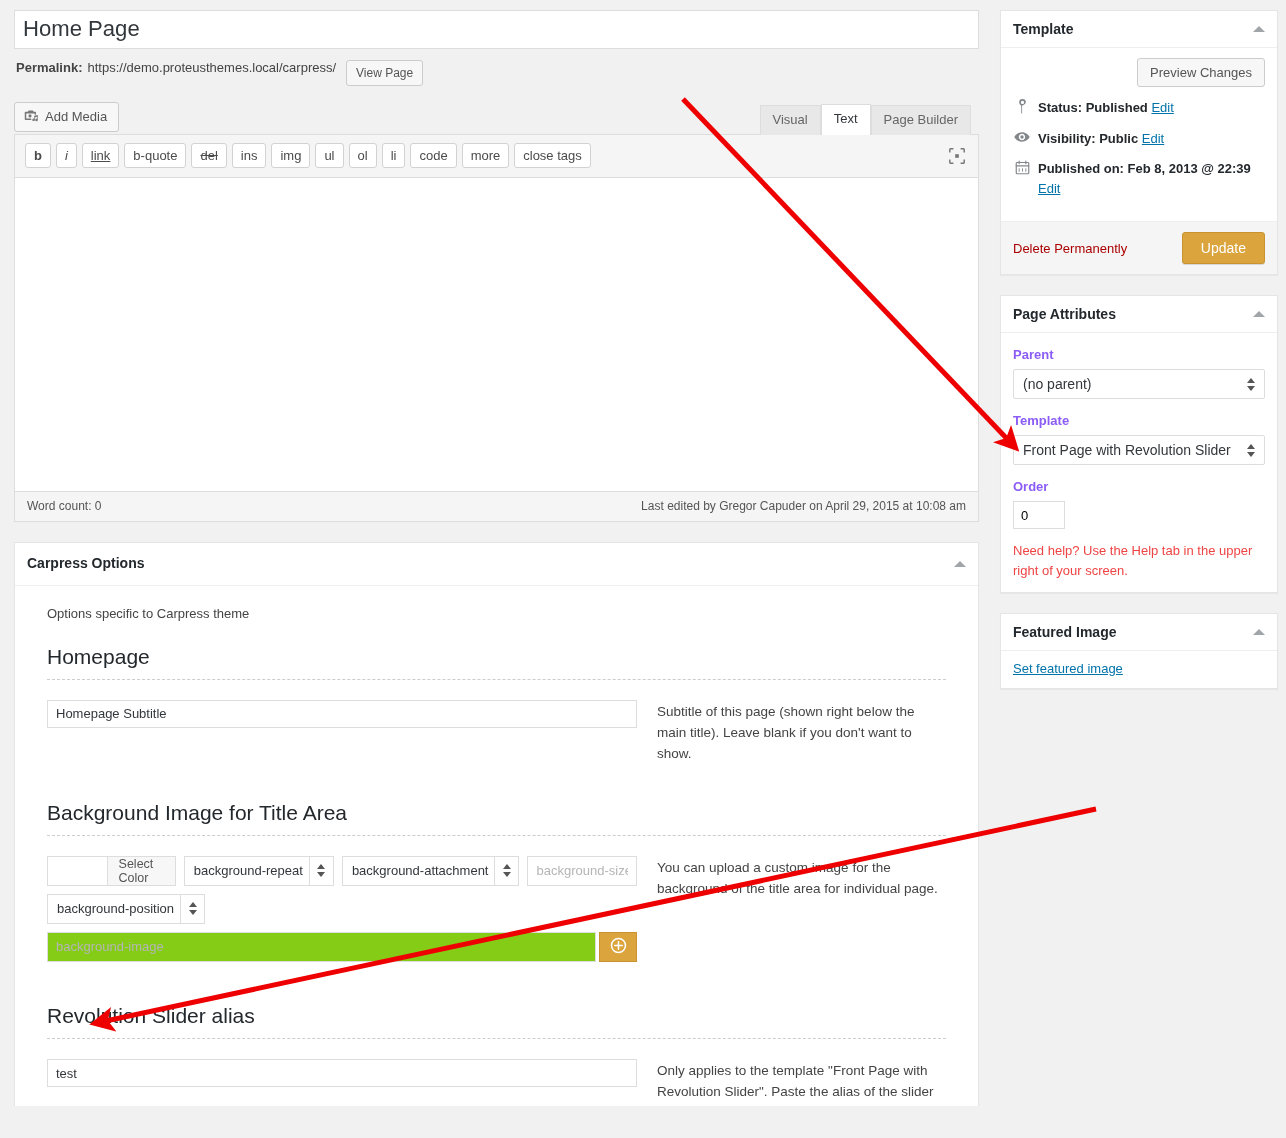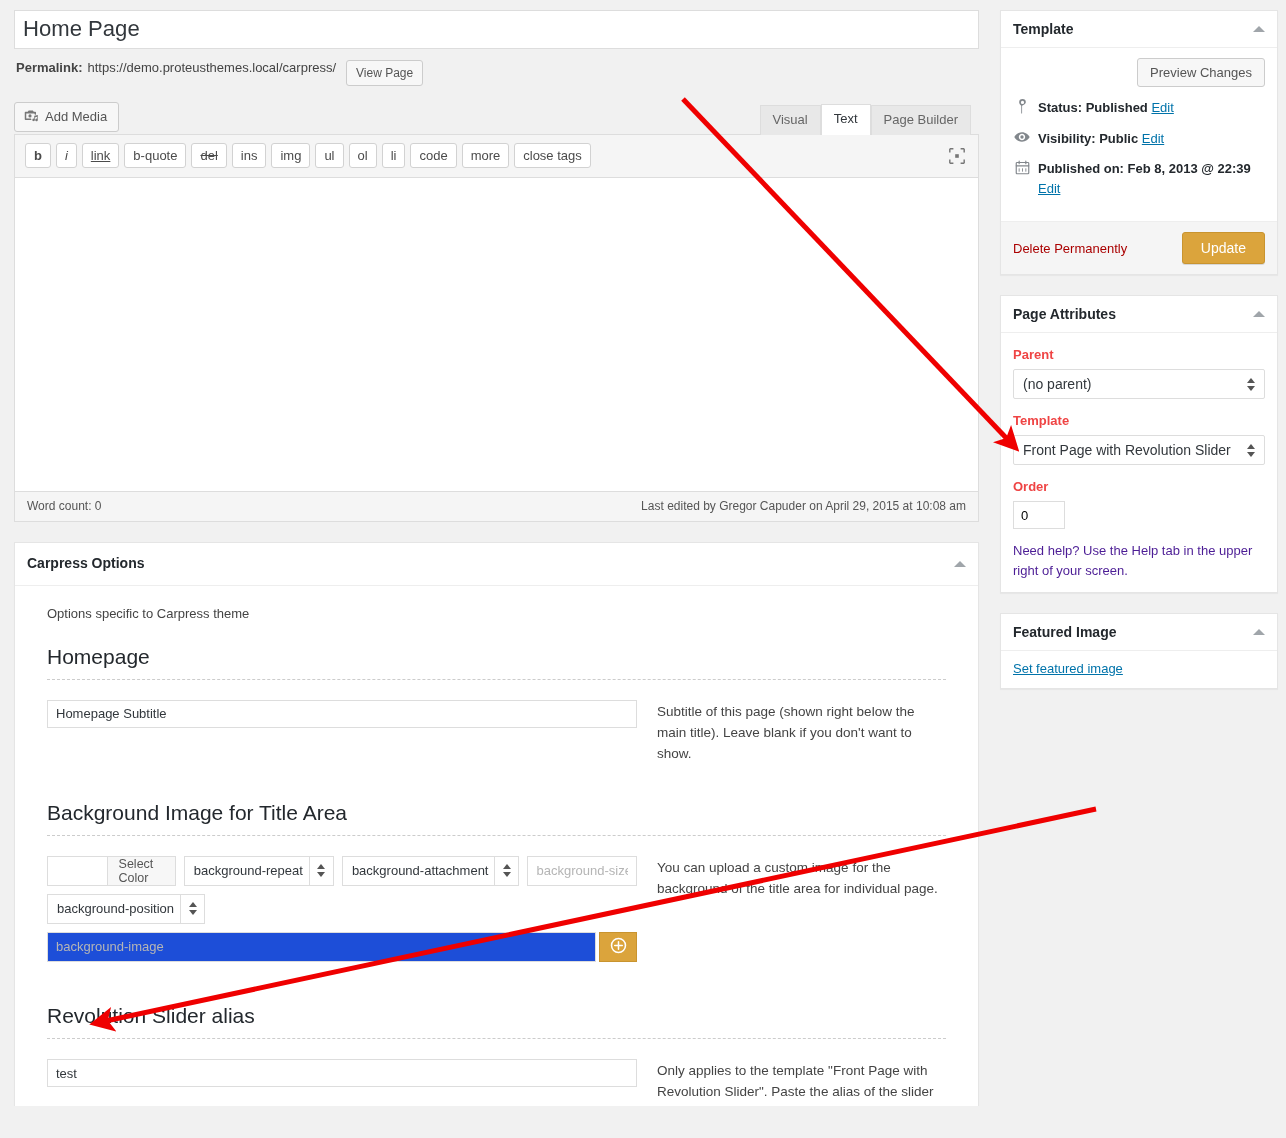--- a/index.html
+++ b/index.html
@@ -313,21 +313,21 @@
     outline: none;
     font-family: "Liberation Sans", sans-serif;
   }
   .bgsize-input::placeholder { color: #b5b5b5; }
   .bgimg-line { display: flex; align-items: stretch; gap: 0; }
   .bgimg-input {
     width: 550px; height: 30px;
     border: 1px solid #ddd;
     padding: 0 8px;
     font-size: 13px;
-    background: #1d4ed8;
+    background: #84cc16;
     outline: none;
     font-family: "Liberation Sans", sans-serif;
   }
   .bgimg-input::placeholder { color: #b5b5b5; }
   .add-img-btn {
     width: 38px; height: 30px;
     background: #dba43c;
     border: 1px solid #c9942f;
     display: flex; align-items: center; justify-content: center;
     cursor: pointer;
@@ -408,21 +408,21 @@
     font-size: 14px;
     padding: 7px 18px;
     cursor: pointer;
     font-family: "Liberation Sans", sans-serif;
     box-shadow: 0 1px 0 rgba(0,0,0,.12);
   }
 
   .attr-label {
     font-size: 13px;
     font-weight: bold;
-    color: #ef4444;
+    color: #8b5cf6;
     margin: 4px 0 7px 0;
   }
   .attr-select {
     position: relative;
     width: 100%;
     height: 30px;
     border: 1px solid #ddd;
     background: #fff;
     display: flex;
     align-items: center;
@@ -445,21 +445,21 @@
   }
   .order-input {
     width: 52px; height: 28px;
     border: 1px solid #ddd;
     padding: 0 7px;
     font-size: 13px;
     outline: none;
     font-family: "Liberation Sans", sans-serif;
     margin-bottom: 12px;
   }
-  .help-text { font-size: 13px; color: #4c1d95; line-height: 1.5; }
+  .help-text { font-size: 13px; color: #ef4444; line-height: 1.5; }
   .feat-link { color: #0073aa; font-size: 13px; text-decoration: underline; cursor: pointer; }
 
   
   .arrows {
     position: absolute;
     left: 0; top: 0;
     width: 1286px; height: 1138px;
     pointer-events: none;
   }
 </style>

